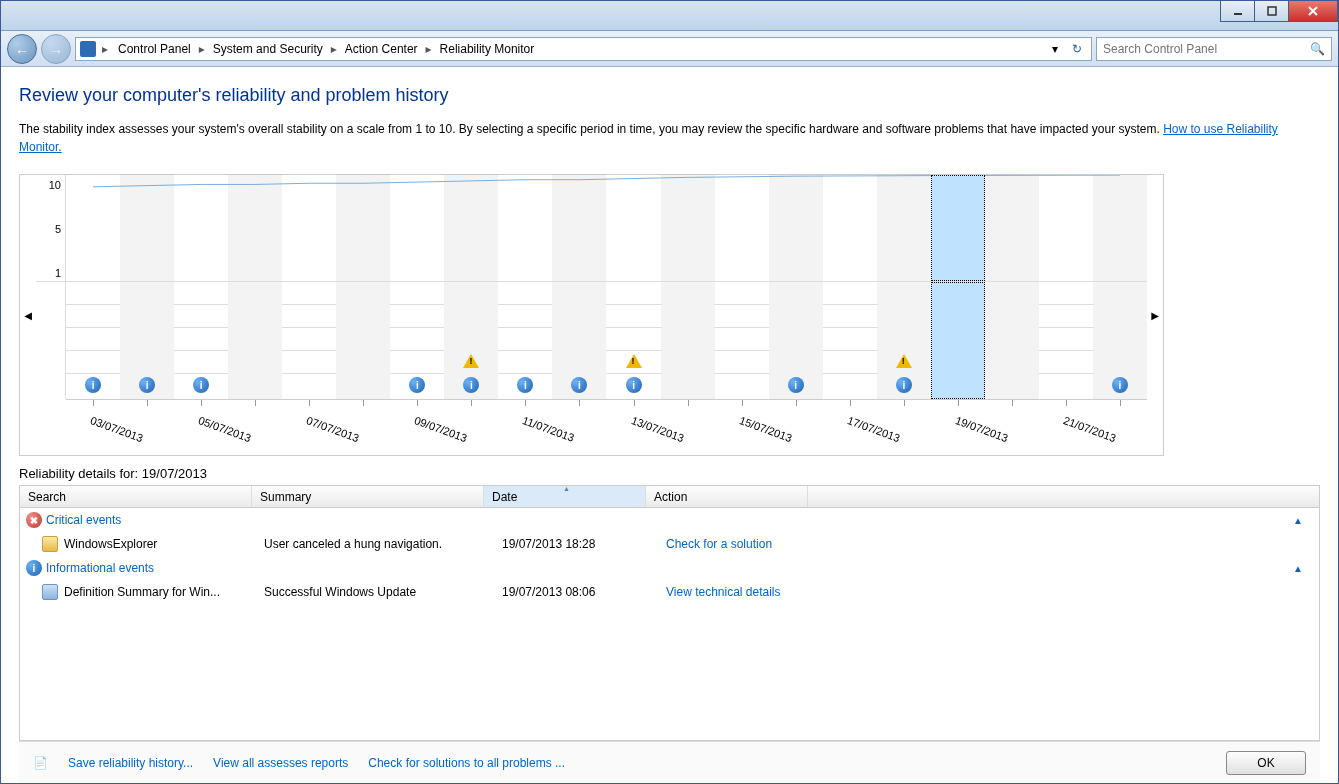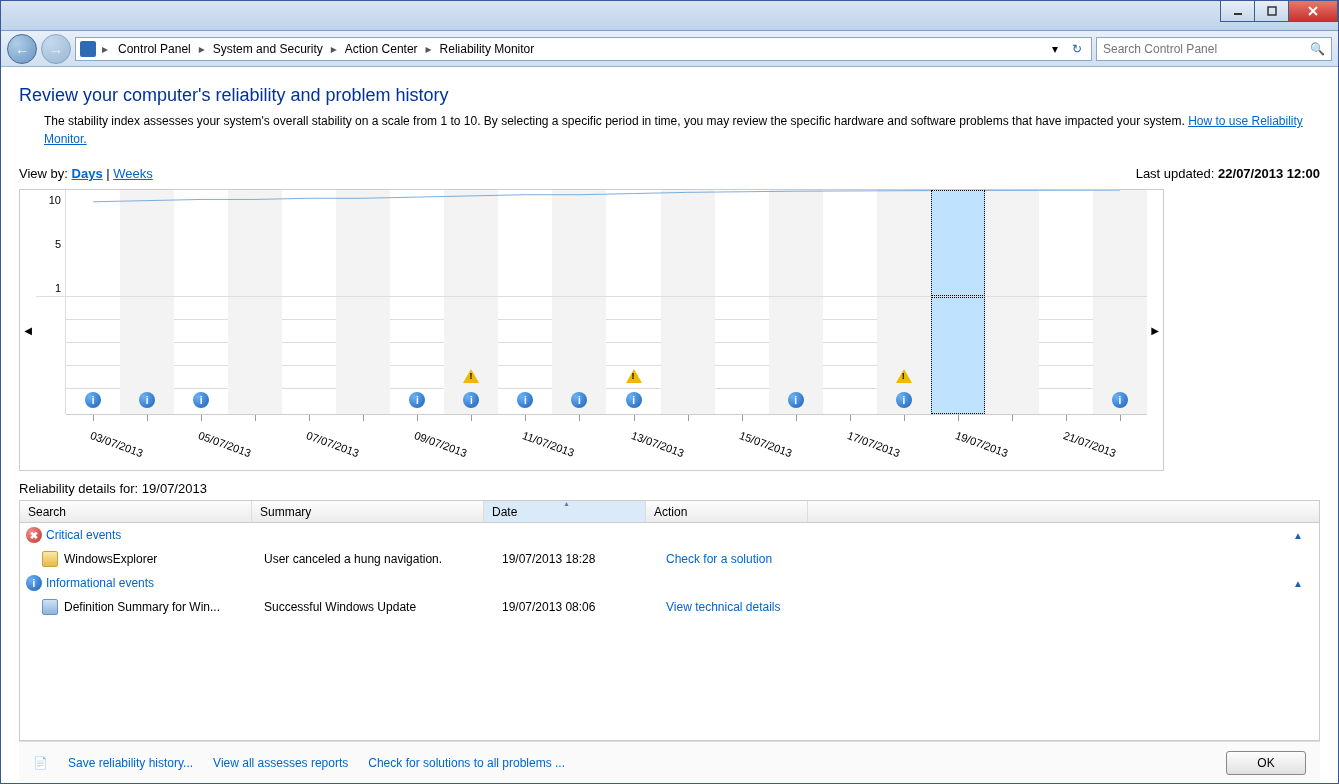--- a/index.html
+++ b/index.html
@@ -17,22 +17,22 @@
 .addr-icon { width: 16px; height: 16px; background: #2d6cb5; border-radius: 2px; display: inline-block; }
 .breadcrumb { display: flex; align-items: center; gap: 2px; }
 .crumb { padding: 2px 4px; cursor: pointer; }
 .crumb-sep { color: #555; padding: 0 2px; }
 .addr-right { margin-left: auto; display: flex; gap: 2px; }
 .addr-btn { width: 20px; height: 20px; display: flex; align-items: center; justify-content: center; border: 1px solid transparent; }
 .searchbox { width: 236px; height: 24px; border: 1px solid #8ca6c3; background: #fff; display: flex; align-items: center; padding: 0 6px; color: #6b7b8d; position: relative; }
 .searchbox input { border: none; outline: none; flex: 1; color: #6b7b8d; font-family: inherit; font-size: 12px; }
 .search-icon { position: absolute; right: 6px; color: #4a6d92; }
 .content { flex: 1; padding: 18px 18px 0 18px; overflow: hidden; display: flex; flex-direction: column; }
-h1 { font-size: 18px; font-weight: normal; color: #003399; margin-bottom: 6px; }
-.desc { font-size: 12px; line-height: 1.5; margin-bottom: 18px; margin-left: 25px; }
+h1 { font-size: 18px; font-weight: normal; color: #003399; margin-bottom: 14px; }
+.desc { font-size: 12px; line-height: 1.5; margin-bottom: 18px; }
 .desc a { color: #0066cc; text-decoration: underline; }
 .viewby-row { display: flex; justify-content: space-between; font-size: 13px; margin-bottom: 8px; }
 .viewby a { color: #0066cc; text-decoration: underline; }
 .viewby .sel { font-weight: bold; }
 .updated { }
 .updated b { font-weight: bold; }
 .chart-wrap { border: 1px solid #ccc; display: flex; height: 282px; position: relative; }
 .scroll-arrow { width: 16px; display: flex; align-items: center; justify-content: center; background: #fff; font-size: 10px; cursor: pointer; }
 .chart-body { flex: 1; display: flex; flex-direction: column; }
 .chart-top { height: 108px; display: flex; border-bottom: 1px solid #ddd; }
@@ -129,31 +129,20 @@
     </div>
   </div>
 
   <div class="content">
     <h1>Review your computer's reliability and problem history</h1>
     <p class="desc">
       <span>The stability index assesses your system's overall stability on a scale from 1 to 10. By selecting a specific period in time, you may review the specific hardware and software problems that have impacted your system.</span>
       <a href="#">How to use Reliability Monitor.</a>
     </p>
 
-    <div class="viewby-row">
-      <div class="viewby">
-        <span>View by:</span>
-        <a href="#" class="sel">Days</a>
-        <span>|</span>
-        <a href="#">Weeks</a>
-      </div>
-      <div class="updated">
-        <span>Last updated: </span><b>22/07/2013 12:00</b>
-      </div>
-    </div>
 
     <div class="chart-outer">
       <div class="chart-wrap">
         <div class="scroll-arrow">◀</div>
         <div class="chart-body">
           <div class="chart-top">
             <div class="yaxis">
               <span>10</span>
               <span>5</span>
               <span>1</span>

